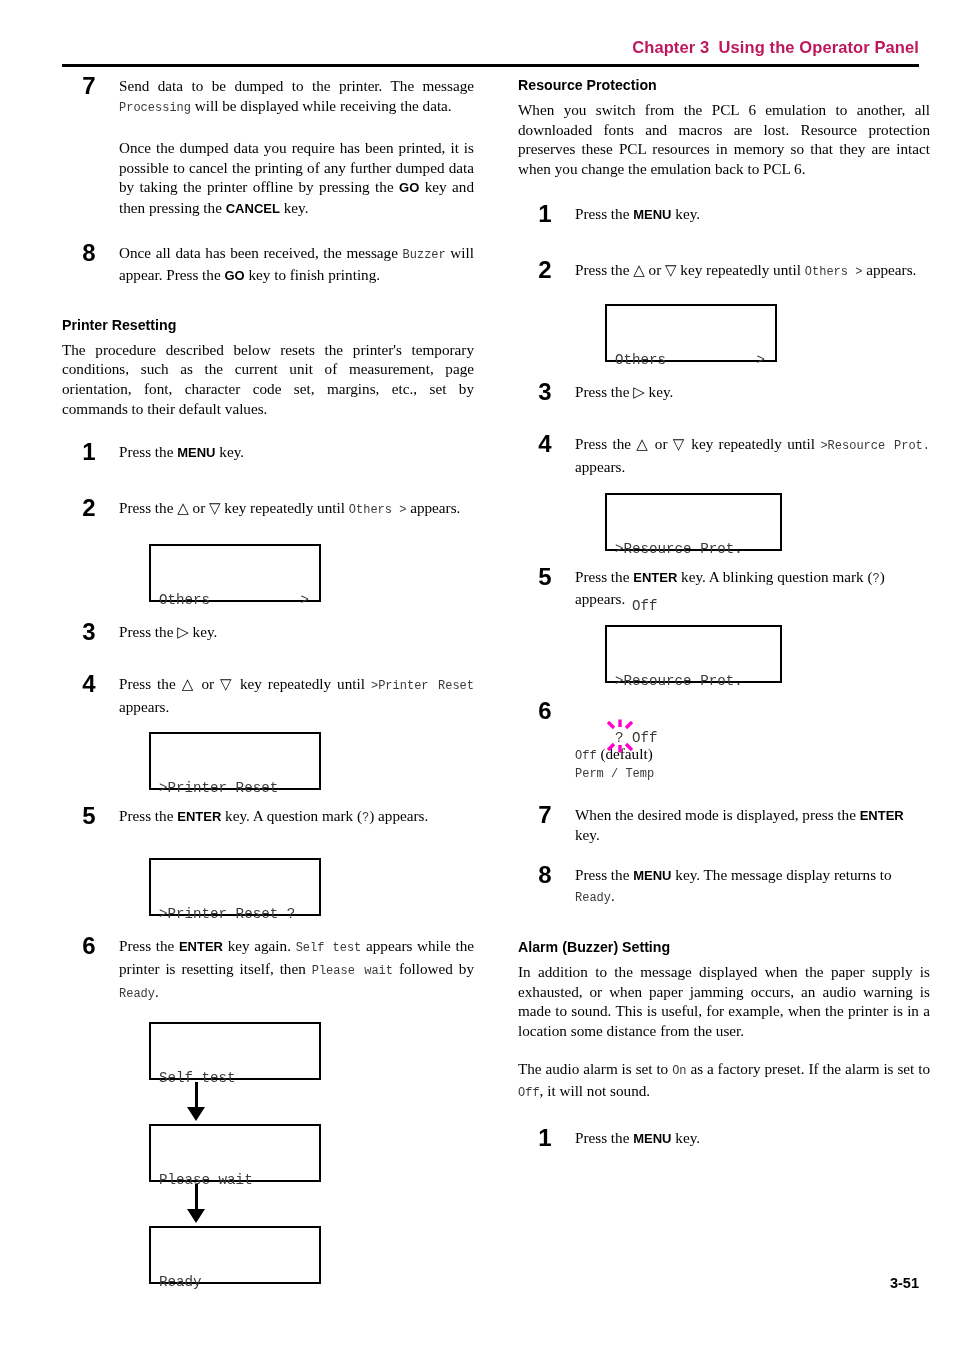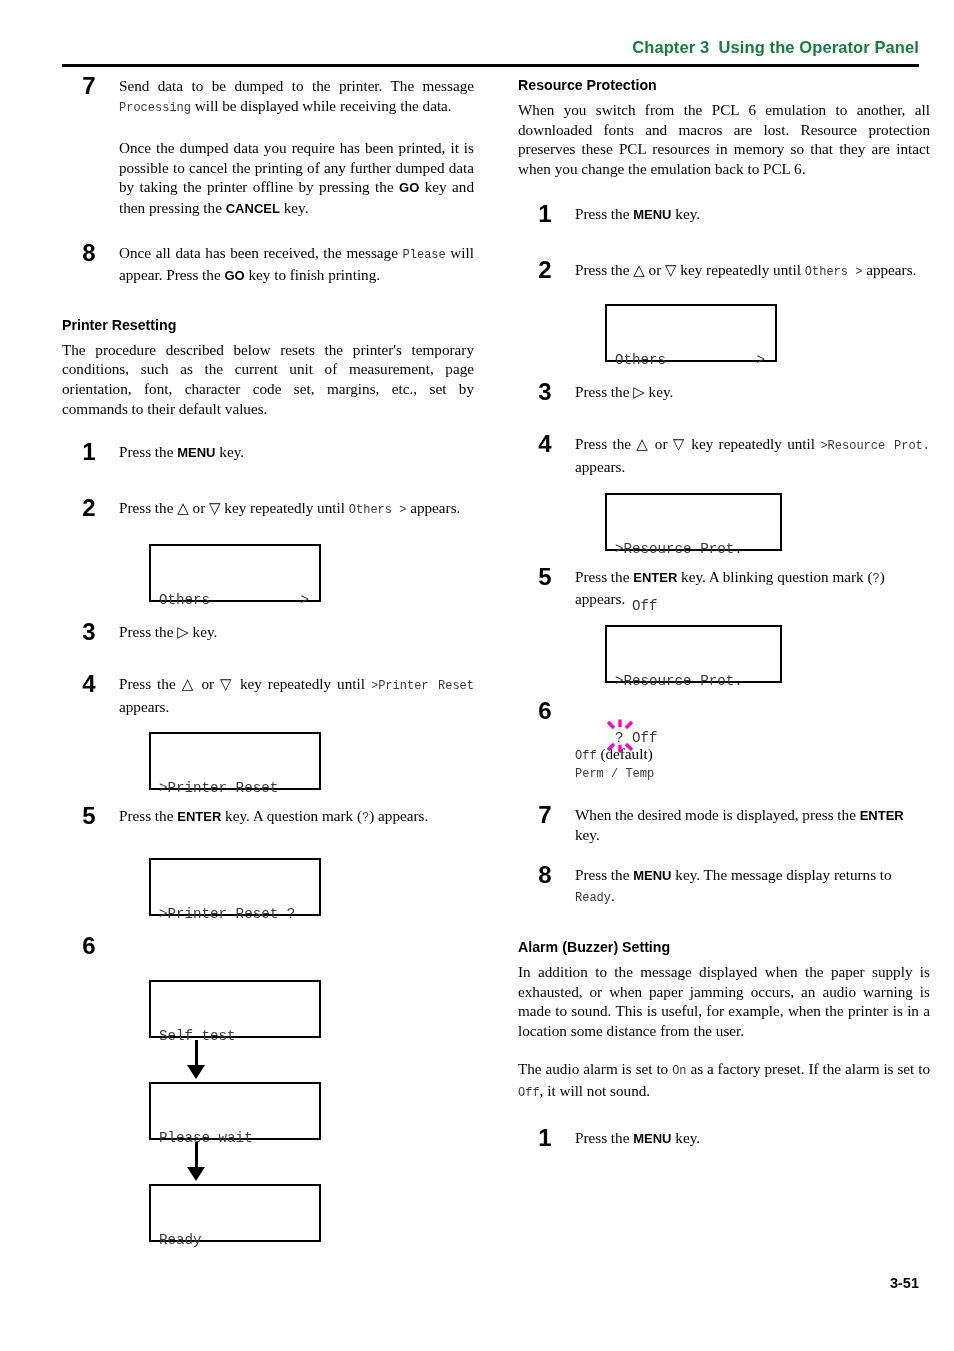--- a/index.html
+++ b/index.html
@@ -24,21 +24,21 @@
     top: 38px;
     width: 857px;
     text-align: right;
   }
   .header-title {
     font-family: "Liberation Sans", sans-serif;
     font-weight: bold;
     font-size: 16.5px;
     letter-spacing: 0.1px;
     white-space: pre;
-    color: #15803d;
+    color: #be185d;
     text-align: right;
   }
   .header-rule {
     position: absolute;
     left: 62px;
     top: 64px;
     width: 857px;
     height: 3px;
     background: #000000;
   }
@@ -228,21 +228,21 @@
       <div class="step-body"><span>Once the dumped data you require has been printed, it is possible to cancel the printing of any further dumped data by taking the printer offline by pressing the </span><span class="bold-key">GO</span><span> key and then pressing the </span><span class="bold-key">CANCEL</span><span> key.</span></div>
     </div>
 
     <div class="sp24"></div>
 
     <div class="step">
       <div class="step-badge">
         <div class="step-bar"></div>
         <div class="step-num">8</div>
       </div>
-      <div class="step-body"><span>Once all data has been received, the message </span><span class="mono">Please</span><span> will appear. Press the </span><span class="bold-key">GO</span><span> key to finish printing.</span></div>
+      <div class="step-body"><span>Once all data has been received, the message </span><span class="mono">Buzzer</span><span> will appear. Press the </span><span class="bold-key">GO</span><span> key to finish printing.</span></div>
     </div>
 
     <div class="sp30"></div>
 
     <div class="section-head">Printer Resetting</div>
     <div class="sp6"></div>
     <p class="body">The procedure described below resets the printer's temporary conditions, such as the current unit of measurement, page orientation, font, character code set, margins, etc., set by commands to their default values.</p>
 
     <div class="sp24"></div>
 
@@ -321,20 +321,21 @@
       </div>
     </div>
 
     <div class="sp20"></div>
 
     <div class="step">
       <div class="step-badge">
         <div class="step-bar"></div>
         <div class="step-num">6</div>
       </div>
+      <div class="step-body"><span>Press the </span><span class="bold-key">ENTER</span><span> key again. </span><span class="mono">Self test</span><span> appears while the printer is resetting itself, then </span><span class="mono">Please wait</span><span> followed by </span><span class="mono">Ready</span><span>.</span></div>
     </div>
 
     <div class="sp18"></div>
 
     <div class="indent-lcd">
       <div class="lcd">
         <div class="lcd-line">Self test</div>
       </div>
       <div class="flow-arrow">
         <div class="shaft"></div>

